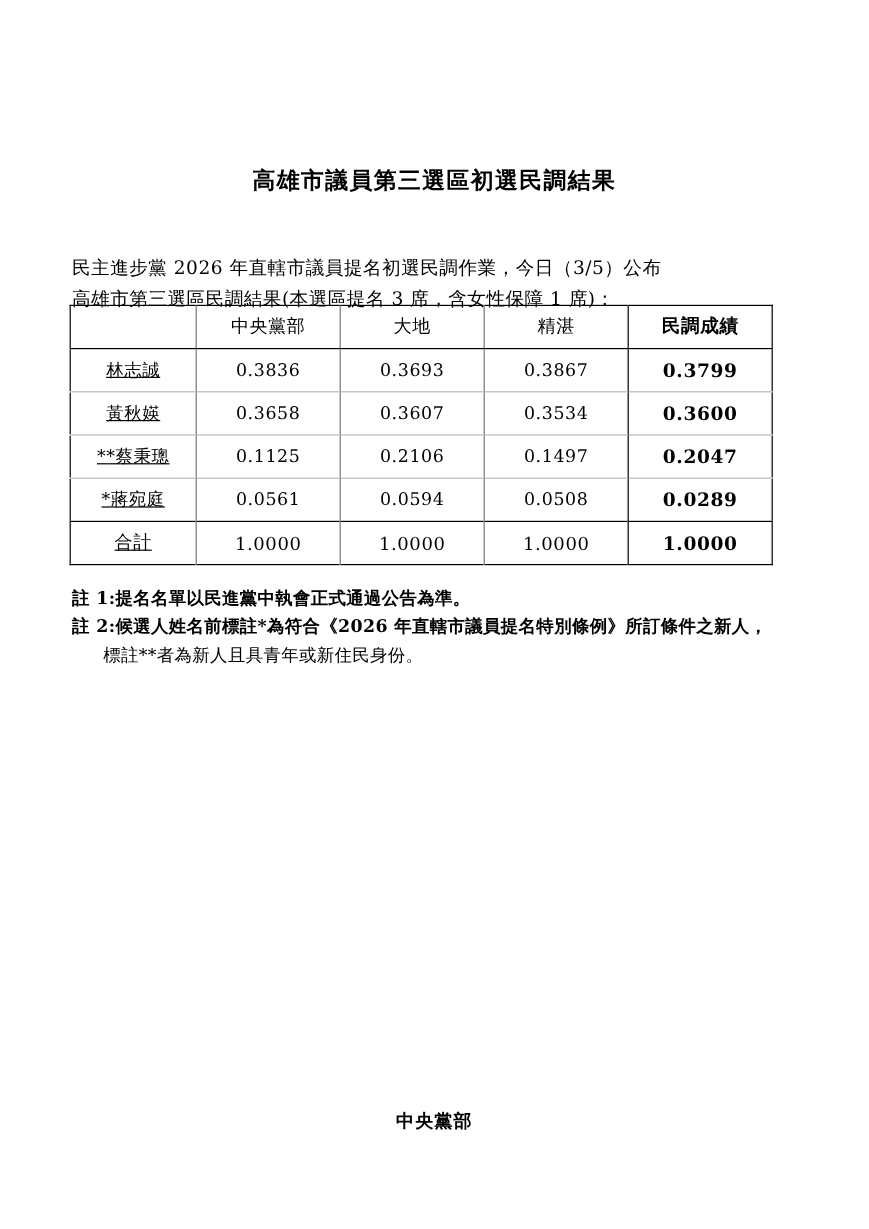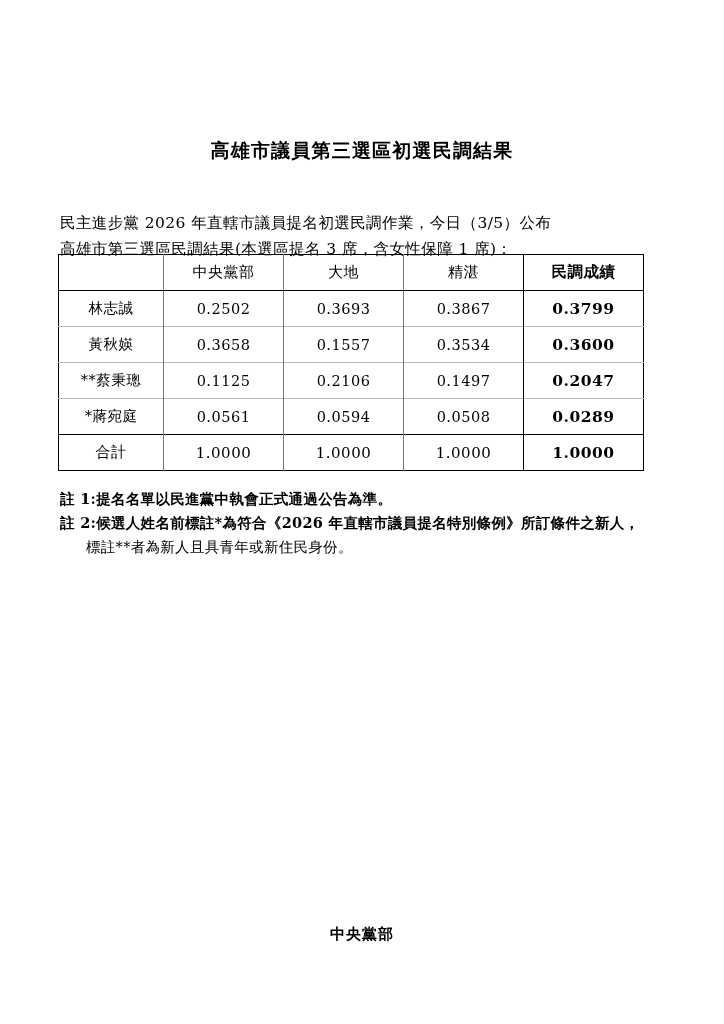--- a/index.html
+++ b/index.html
@@ -94,21 +94,21 @@
   .poll-table tr.head-row th { border-bottom: 1.6px solid #000; }
   .poll-table tr.total-row td { border-top: 1.6px solid #000; }
   .poll-table tr.first-data td { border-top: none; }
 
   .poll-table th {
     font-weight: normal;
     font-size: 15px;
   }
   .poll-table th.final { font-weight: bold; }
 
-  .name-cell { letter-spacing: 0.5px; }
+  .name-cell { letter-spacing: 0.5px; text-decoration: underline; }
   .total-row td { font-size: 15px; }
   .total-row td.final { font-weight: bold; font-size: 15.5px; }
 
   
   .notes {
     position: absolute;
     top: 487px;
     left: 60px;
     width: 600px;
     font-size: 14.5px;
@@ -156,29 +156,29 @@
         <th></th>
         <th class="sep">中央黨部</th>
         <th class="sep">大地</th>
         <th class="sep">精湛</th>
         <th class="final">民調成績</th>
       </tr>
     </thead>
     <tbody>
       <tr class="data-row first-data">
         <td class="name-cell">林志誠</td>
-        <td class="sep">0.2502</td>
+        <td class="sep">0.3836</td>
         <td class="sep">0.3693</td>
         <td class="sep">0.3867</td>
         <td class="final">0.3799</td>
       </tr>
       <tr class="data-row">
         <td class="name-cell">黃秋媖</td>
         <td class="sep">0.3658</td>
-        <td class="sep">0.1557</td>
+        <td class="sep">0.3607</td>
         <td class="sep">0.3534</td>
         <td class="final">0.3600</td>
       </tr>
       <tr class="data-row">
         <td class="name-cell">**蔡秉璁</td>
         <td class="sep">0.1125</td>
         <td class="sep">0.2106</td>
         <td class="sep">0.1497</td>
         <td class="final">0.2047</td>
       </tr>

